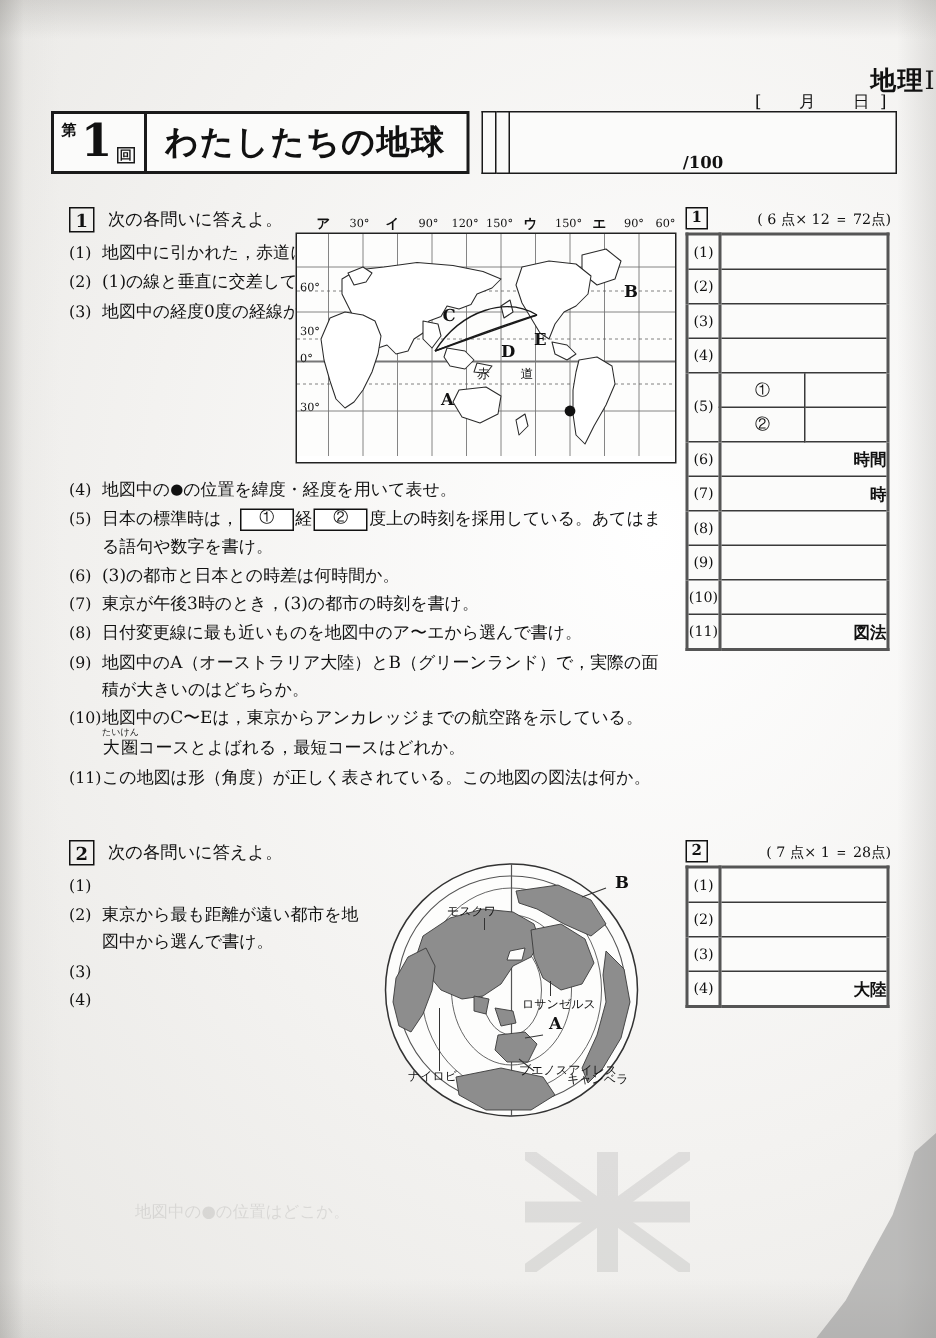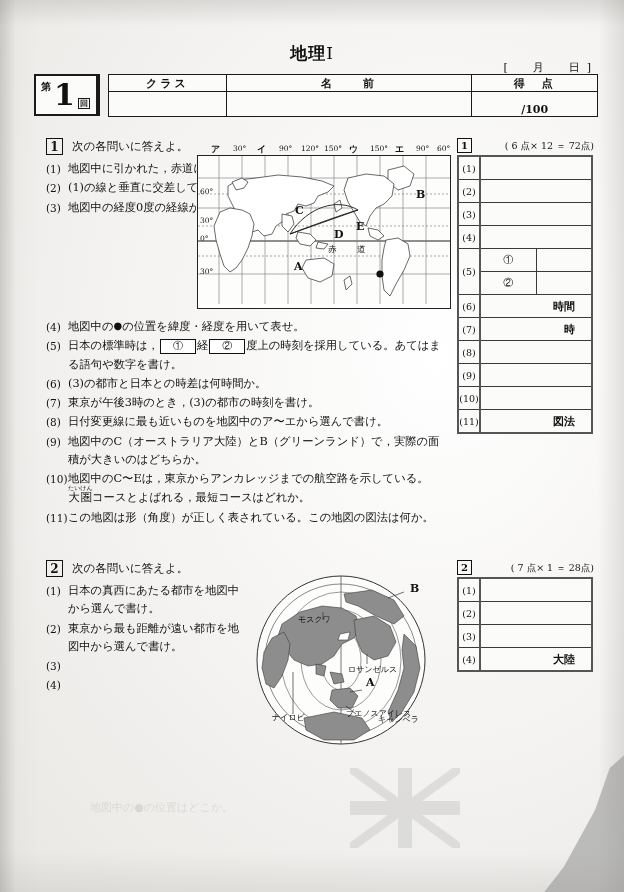--- a/index.html
+++ b/index.html
@@ -45,21 +45,21 @@
     opacity: 0.55;
     pointer-events: none;
     z-index: 3;
   }
   .layer { position: relative; z-index: 1; }
 
   
   .doc-title {
     position: absolute;
     top: 42px; left: 0; right: 0;
-    text-align: center;
+    text-align: right;
     font-size: 17px;
     font-weight: 700;
     letter-spacing: 1px;
   }
   .doc-title .numeral { font-family: "DejaVu Serif", serif; font-weight: 400; }
   .date-line {
     position: absolute;
     top: 60px;
     right: 26px;
     font-size: 11px;
@@ -209,21 +209,21 @@
   }
   table.ans {
     border-collapse: collapse;
     background: #fbfbfa;
     table-layout: fixed;
   }
   table.ans td {
     border: 1px solid #3a3a3a;
     height: 22px;
     font-size: 10px;
-    padding: 0 16px;
+    padding: 0 0;
   }
   table.ans td.rl {
     width: 20px;
     border-left: 2px solid #555;
     border-right: 2px solid #555;
     text-align: center;
     font-family: "DejaVu Serif", serif;
     font-size: 9.5px;
     padding: 0;
   }
@@ -305,29 +305,25 @@
     </div>
     <div class="date-line">[　月　日]</div>
 
     <div class="header-row">
       <div class="title-box">
         <div class="kai-cell">
           <span class="kai-dai">第</span>
           <span class="kai-num">1</span>
           <span class="kai-unit">回</span>
         </div>
+        <div class="title-text">わたしたちの地球</div>
       </div>
 
       <table class="score-table">
         <tbody>
-            <tr>
-          <th class="hdr col-class">クラス</th>
-          <th class="hdr col-name">名　　前</th>
-          <th class="hdr col-score">得　点</th>
-        </tr>
         <tr>
           <td class="blank"></td>
           <td class="blank"></td>
           <td class="blank per100">/100</td>
         </tr>
       </tbody>
         </table>
     </div>
 
     <div class="qblock" style="top:138px; left:46px; width:400px;">
@@ -372,21 +368,21 @@
         <li class="qitem">
           <span class="qlabel">(7)</span>
           <span class="qtext">東京が午後3時のとき，(3)の都市の時刻を書け。</span>
         </li>
         <li class="qitem">
           <span class="qlabel">(8)</span>
           <span class="qtext">日付変更線に最も近いものを地図中のア〜エから選んで書け。</span>
         </li>
         <li class="qitem">
           <span class="qlabel">(9)</span>
-          <span class="qtext">地図中のC（オーストラリア大陸）とB（グリーンランド）で，実際の面積が大きいのはどちらか。</span>
+          <span class="qtext">地図中のA（オーストラリア大陸）とB（グリーンランド）で，実際の面積が大きいのはどちらか。</span>
         </li>
 
         <li class="qitem">
           <span class="qlabel">(10)</span>
           <span class="qtext"><span>地図中のC〜Eは，東京からアンカレッジまでの航空路を示している。</span><ruby><span>大圏</span><rt>たいけん</rt></ruby><span>コースとよばれる，最短コースはどれか。</span></span>
         </li>
 
         <li class="qitem">
           <span class="qlabel">(11)</span>
           <span class="qtext">この地図は形（角度）が正しく表されている。この地図の図法は何か。</span>
@@ -467,21 +463,21 @@
           <circle cx="182" cy="118" r="3.6" fill="#111"></circle>
         </svg>
 
         
         <span class="fig-label" style="left:96px; top:104px;">A</span>
         <span class="fig-label" style="left:218px; top:32px;">B</span>
         <span class="fig-label" style="left:97px; top:48px;">C</span>
         <span class="fig-label" style="left:136px; top:72px;">D</span>
         <span class="fig-label" style="left:158px; top:64px;">E</span>
 
-        <span class="equator-text" style="left:130px; top:88px;text-align:center;">赤　道</span>
+        <span class="equator-text" style="left:120px; top:88px;text-align:center;">赤　道</span>
 
         
         <span class="lon-label" style="left:2px; top:31px;">60°</span>
         <span class="lon-label" style="left:2px; top:60px;">30°</span>
         <span class="lon-label" style="left:2px; top:78px;">0°</span>
         <span class="lon-label" style="left:2px; top:111px;">30°</span>
       </div>
 
       <span class="lon-label kana" style="left:14px; top:-12px;">ア</span>
       <span class="lon-label" style="left:36px; top:-11px;">30°</span>
@@ -559,21 +555,20 @@
 
     <div class="qblock" style="top:560px; left:46px; width:200px;">
       <div class="qhead">
         <span class="qnum-box">2</span>
         <span>次の各問いに答えよ。</span>
       </div>
 
       <ul class="qlist">
         <li class="qitem">
           <span class="qlabel">(1)</span>
-          <span class="qtext">日本の真西にあたる都市を地図中から選んで書け。</span>
         </li>
         <li class="qitem">
           <span class="qlabel">(2)</span>
           <span class="qtext">東京から最も距離が遠い都市を地図中から選んで書け。</span>
         </li>
         <li class="qitem">
           <span class="qlabel">(3)</span>
           <span class="qtext">
           </span>
         </li>
@@ -628,21 +623,21 @@
           <line x1="129" y1="82" x2="129" y2="92"></line>
           <line x1="55" y1="100" x2="55" y2="142"></line>
           <line x1="108" y1="134" x2="118" y2="142"></line>
           <line x1="112" y1="120" x2="124" y2="118"></line>
         </g>
       </svg>
 
       
       <span class="fig-label" style="left:172px; top:10px;">B</span>
       <span class="fig-label" style="left:128px; top:104px;">A</span>
-      <span class="city" style="left:60px; top:30px;margin-top:12px;">モスクワ</span>
+      <span class="city" style="left:60px; top:30px;">モスクワ</span>
       <span class="city" style="left:110px; top:92px;">ロサンゼルス</span>
       <span class="city" style="left:108px; top:120px;margin-top:16px;">ブエノスアイレス</span>
       <span class="city" style="left:34px; top:140px;">ナイロビ</span>
       <span class="city" style="left:112px; top:142px;margin-left:28px;">キャンベラ</span>
     </div>
 
     <div class="ans-wrap" style="top:560px; left:457px;">
       <div class="ans-top" style="width:137px;">
         <span class="qnum-box" style="width:13px;height:13px;font-size:10px;">2</span>
         <span class="pts">( 7 点× 1 ＝ 28点)</span>

